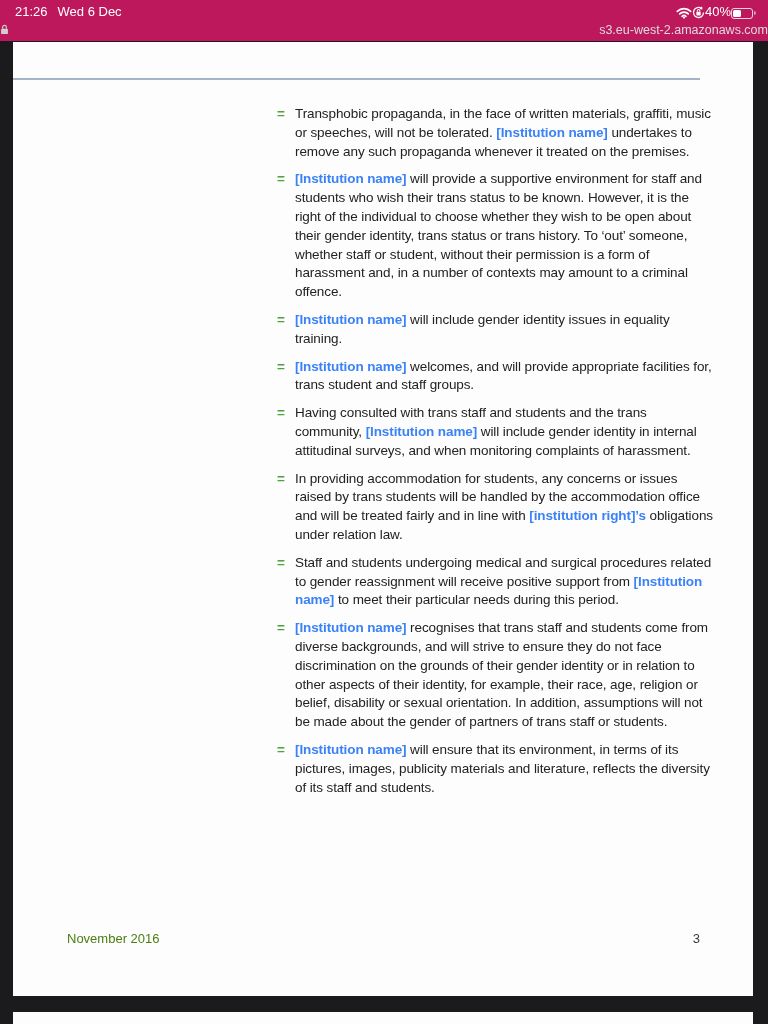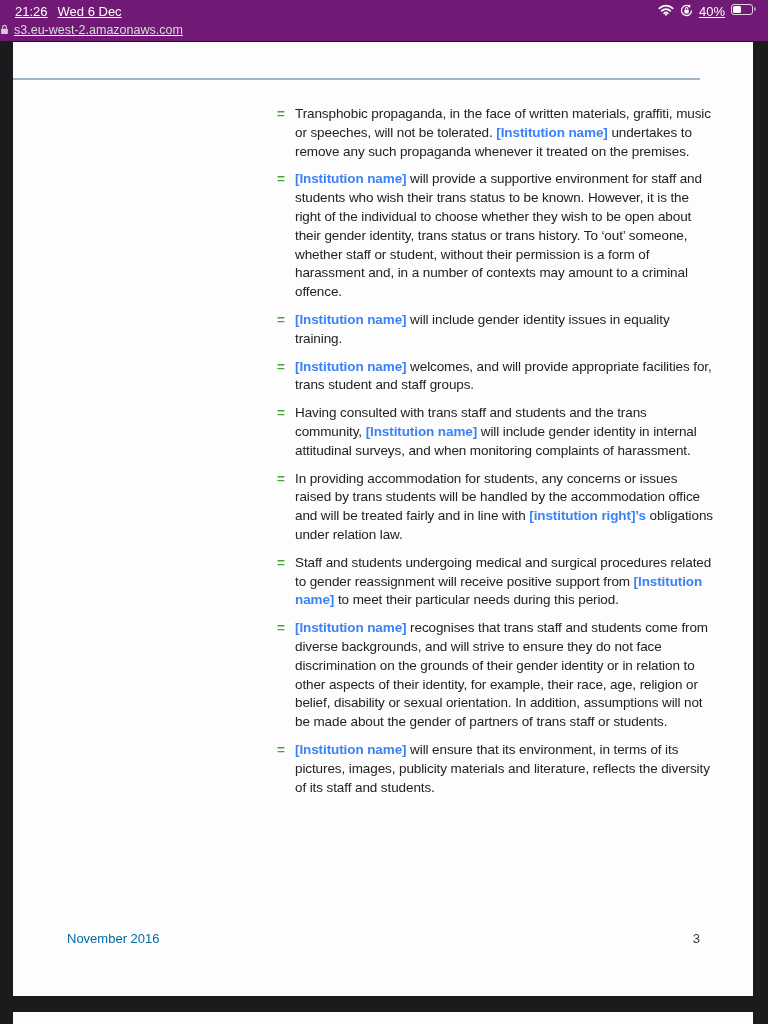--- a/index.html
+++ b/index.html
@@ -5,36 +5,36 @@
   html,body { margin:0; padding:0; }
   body {
     width:768px; height:1024px; overflow:hidden; position:relative;
     background:#1b1b1d;
     font-family:"Liberation Sans", sans-serif;
   }
 
   
   .statusbar {
     position:absolute; top:0; left:0; width:768px; height:41px;
-    background:#701a75; color:#fff; z-index:5;text-decoration:underline;
+    background:#be185d; color:#fff; z-index:5;
   }
   .sb-top {
     display:flex; justify-content:space-between; align-items:center;
     padding:3px 12px 0 15px; height:16px; font-size:13px;
   }
   .sb-left { display:flex; gap:10px; align-items:center; }
-  .sb-right { display:flex; gap:6px; align-items:flex-start; }
+  .sb-right { display:flex; align-items:flex-end; }
   .sb-right .pct { font-size:13px; }
   .batt { position:relative; width:22px; height:11px; border:1px solid rgba(255,255,255,.8);
           border-radius:3px; display:flex; align-items:center; padding:1px; box-sizing:border-box; }
   .batt-fill { width:8px; height:7px; background:#fff; border-radius:1.5px; }
   .batt-nub { width:2px; height:4px; background:rgba(255,255,255,.55);
               border-radius:0 2px 2px 0; margin-left:1px; }
   .sb-url {
-    height:21px; display:flex; align-items:center; justify-content:flex-start;
+    height:21px; display:flex; align-items:center; justify-content:space-between;
     gap:5px; font-size:12.5px; color:#dcdcde;
   }
 
   
   .backdrop { position:absolute; top:41px; left:0; width:768px; height:983px; background:#1b1b1d; }
   .page {
     position:absolute; left:13px; top:1px; width:740px; height:954px;
     background:#fdfdfe;
   }
   .rule { position:absolute; left:0; top:36px; width:687px; height:2px; background:#a2b4c5; }
@@ -45,21 +45,21 @@
   }
   .bullet { display:flex; margin-bottom:9px; }
   .marker { flex:0 0 18px; color:#4ca338; font-weight:700; }
   .btext { margin:0; width:420px; }
   .iname { color:#3b82f6; font-weight:700; }
 
   .footer {
     position:absolute; left:54px; top:889px; width:633px;
     display:flex; justify-content:space-between; font-size:13px;
   }
-  .footer-date { color:#0369a1; }
+  .footer-date { color:#4d7c0f; }
   .footer-page { color:#3a3a3b; }
 
   .next-page { position:absolute; left:13px; top:971px; width:740px; height:12px; background:#fdfdfe; }
 
   svg { display:block; }
 </style>
 </head>
 <body>
 
 <div class="statusbar">

